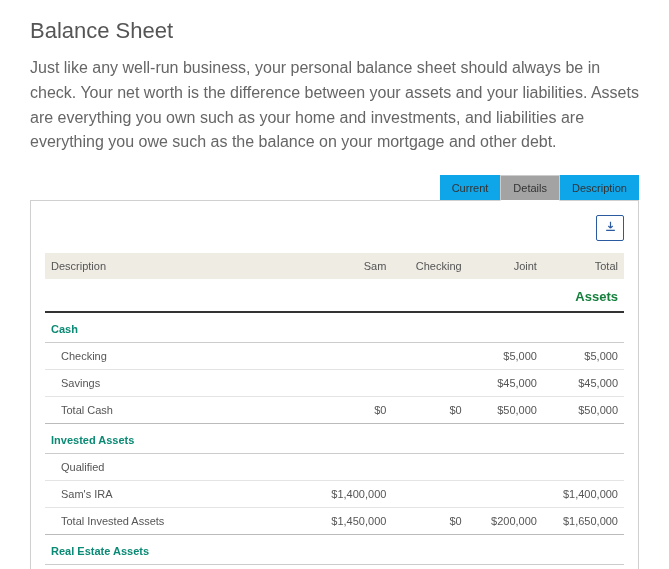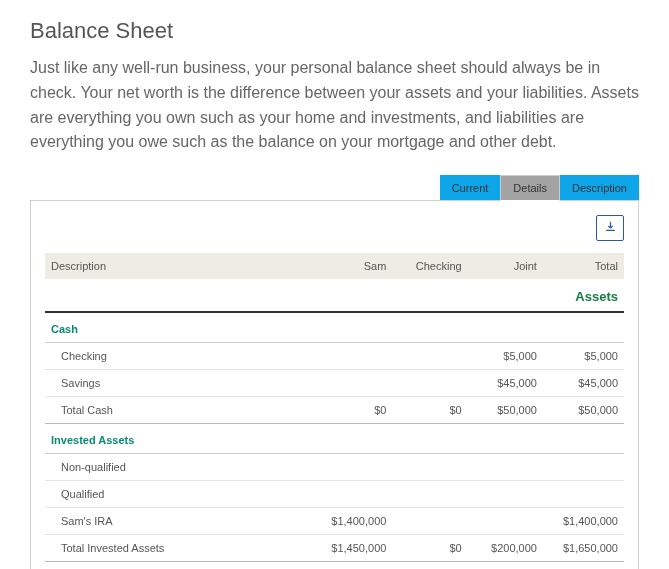--- a/index.html
+++ b/index.html
@@ -95,27 +95,20 @@
             <td>$0</td>
             <td>$0</td>
             <td>$50,000</td>
             <td>$50,000</td>
           </tr>
 
         <tr class="cat">
             <td colspan="5">Invested Assets</td>
           </tr>
         <tr class="row indent subcat">
-            <td>Non-qualified</td>
-            <td></td>
-            <td></td>
-            <td></td>
-            <td></td>
-          </tr>
-        <tr class="row indent subcat">
             <td>Qualified</td>
             <td></td>
             <td></td>
             <td></td>
             <td></td>
           </tr>
         <tr class="row indent">
             <td>Sam's IRA</td>
             <td>$1,400,000</td>
             <td></td>

